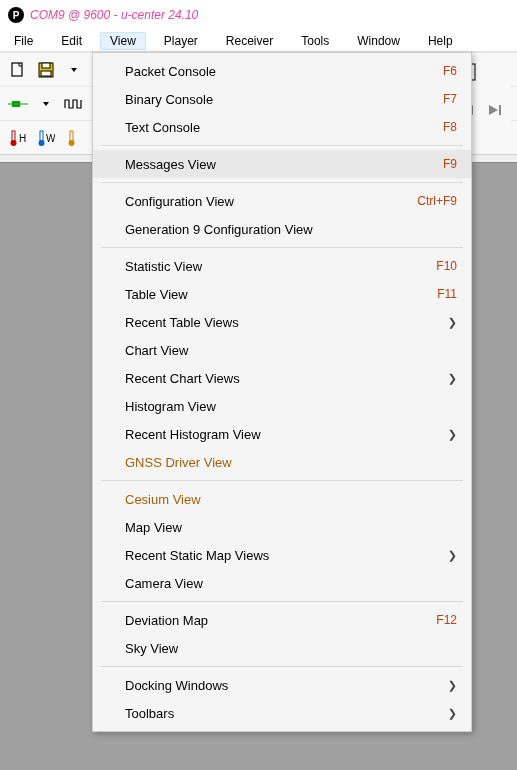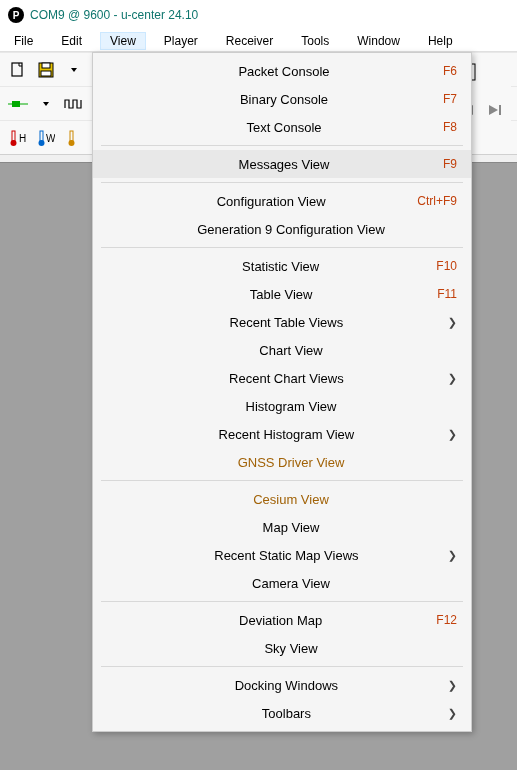--- a/index.html
+++ b/index.html
@@ -1,20 +1,20 @@
 <!DOCTYPE html>
 <html><head>
 <meta charset="utf-8">
 <style>
   * { margin: 0; padding: 0; box-sizing: border-box; font-family: "Segoe UI", Tahoma, sans-serif; }
   body { width: 517px; height: 770px; background: #f0f0f0; overflow: hidden; position: relative; }
 
   .titlebar { height: 30px; background: #fff; display: flex; align-items: center; padding: 0 8px; gap: 6px; }
   .titlebar .app-icon { width: 16px; height: 16px; border-radius: 50%; background: #000; color: #fff; font-size: 10px; font-weight: bold; display: flex; align-items: center; justify-content: center; }
-  .titlebar .title { font-size: 12px; color: #0f766e; }
+  .titlebar .title { font-size: 12px; color: #ec4899; font-style: italic; }
 
   .menubar { height: 22px; background: #fff; display: flex; align-items: center; padding: 0 4px; font-size: 12px; border-bottom: 1px solid #e0e0e0; gap: 8px; }
   .menubar .menu-item { padding: 2px 10px; cursor: default; }
   .menubar .menu-item.open { background: #e5f3ff; border: 1px solid #cce8ff; padding: 1px 9px; }
 
   .toolbar-area { background: #f8f8f8; border-bottom: 1px solid #d0d0d0; position: relative; }
   .toolbar-row { height: 34px; display: flex; align-items: center; padding: 0 6px; gap: 4px; border-top: 1px solid #e8e8e8; }
   .tool-btn { width: 24px; height: 24px; display: flex; align-items: center; justify-content: center; cursor: default; }
   .tool-sep { width: 1px; height: 22px; background: #ccc; margin: 0 3px; }
 
@@ -29,21 +29,21 @@
     background: #f5f5f5;
     border: 1px solid #ccc;
     box-shadow: 2px 2px 6px rgba(0,0,0,0.25);
     padding: 4px 0;
     font-size: 13px;
     z-index: 100;
   }
   .dropdown .mi { display: flex; align-items: center; height: 28px; padding: 0 14px 0 32px; cursor: default; color: #000; position: relative; }
   .dropdown .mi.hover { background: #e8e8e8; }
   .dropdown .mi.disabled { color: #a16207; }
-  .dropdown .mi .label { flex: 1; text-align: center; }
+  .dropdown .mi .label { flex: 1; }
   .dropdown .mi .accel { color: #c2410c; font-size: 12px; }
   .dropdown .mi .chevron { font-size: 11px; color: #444; }
   .dropdown .sep { height: 1px; background: #d8d8d8; margin: 4px 8px; }
 
   
   svg { display: block; }
 
   .right-tools { position: absolute; right: 6px; top: 56px; display: flex; flex-direction: column; gap: 6px; z-index: 50; }
   .right-tools .row { display: flex; align-items: center; gap: 4px; background: #f8f8f8; padding: 4px; }
 </style>

